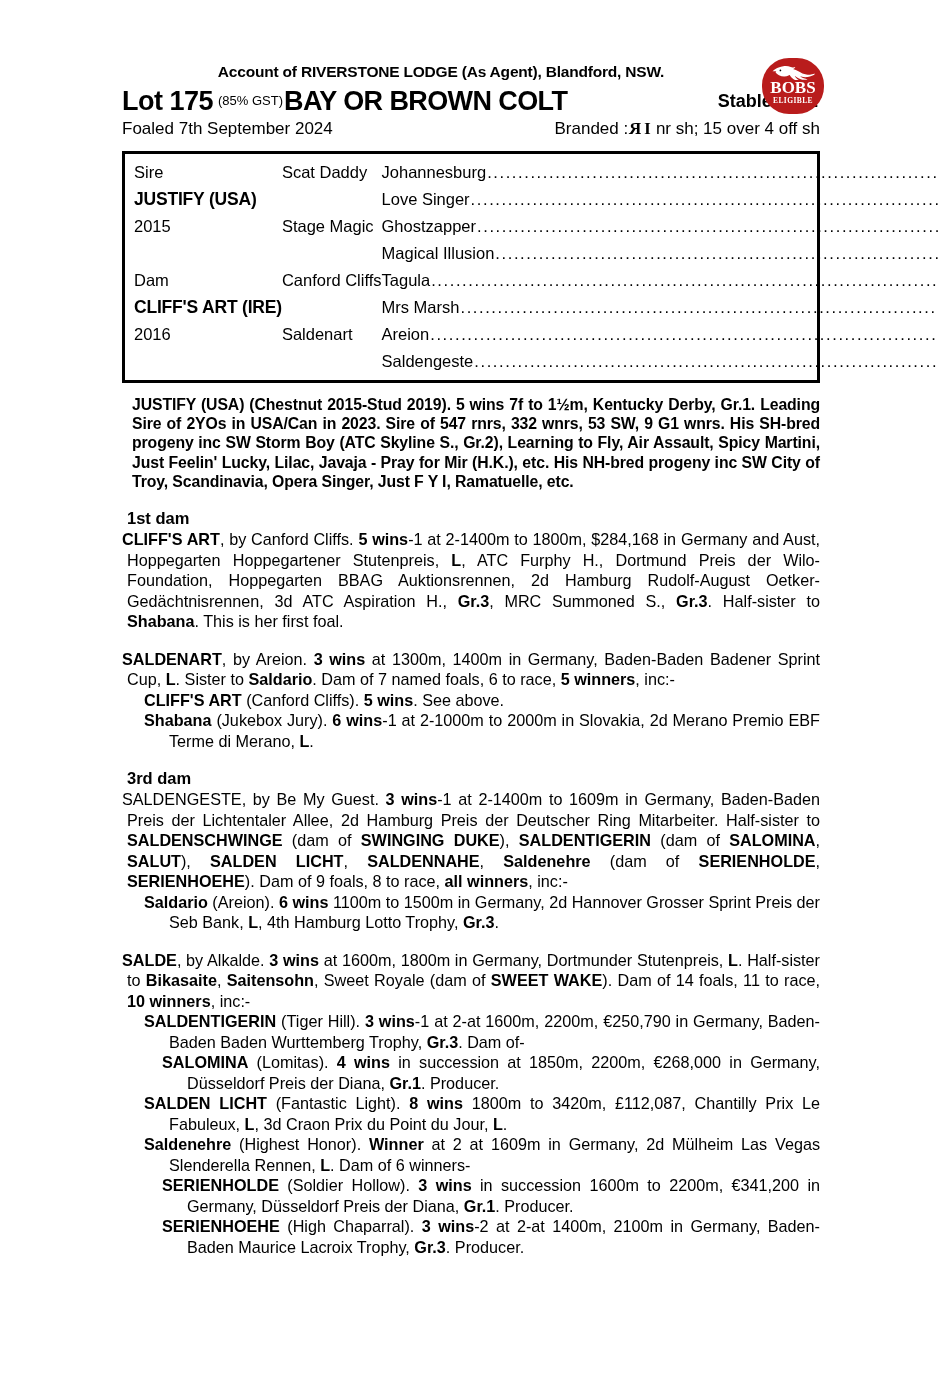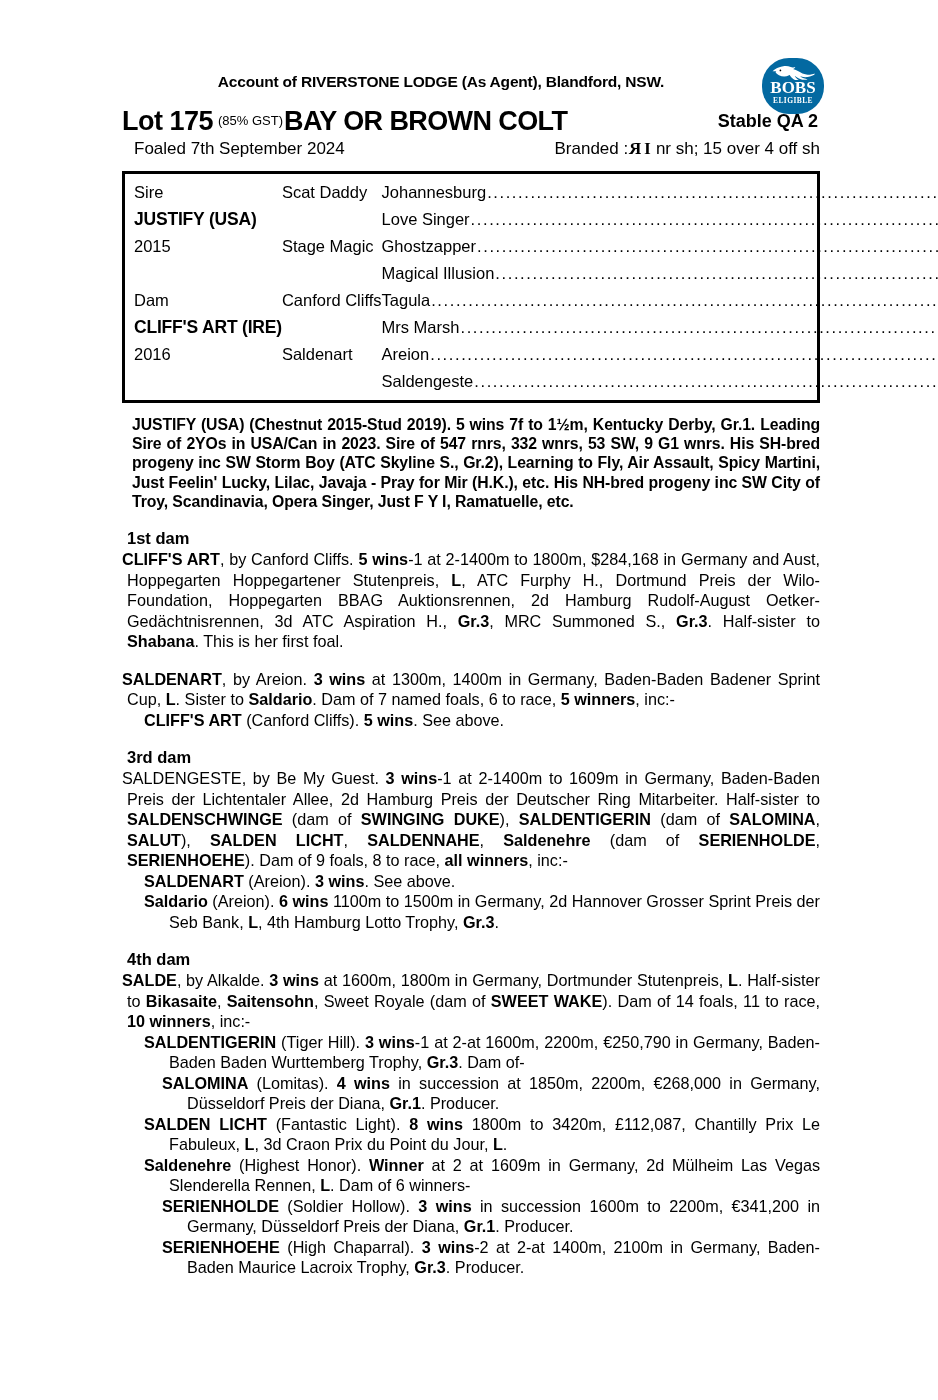--- a/index.html
+++ b/index.html
@@ -28,21 +28,21 @@
   .header-zone {
     position: relative;
     padding-top: 58px;
   }
   .bobs-logo {
     position: absolute;
     right: -4px;
     top: 58px;
     width: 62px;
     height: 56px;
-    background: #0369a1;
+    background: #b91c1c;
     color: #ffffff;
     display: flex;
     flex-direction: column;
     align-items: center;
     justify-content: flex-start;
     overflow: hidden;
     border-radius: 27px;
   }
   .bobs-logo .horse-svg {
     display: block;
@@ -63,21 +63,21 @@
     line-height: 9px;
     letter-spacing: 0.4px;
   }
 
   .account-line {
     text-align: center;
     font-weight: bold;
     font-size: 15.5px;
     letter-spacing: -0.2px;
     padding-right: 60px;
-    margin: 14px;
+    margin: 4px;
     line-height: 20px;
   }
 
   .lot-line {
     margin: 4px 0 0 0;
     display: flex;
     align-items: center;
     white-space: nowrap;
   }
   .lot-number {
@@ -99,21 +99,21 @@
   }
   .stable {
     font-weight: bold;
     font-size: 18px;
     line-height: 30px;
     margin-left: auto;
     padding-right: 2px;
   }
 
   .foaled-line {
-    margin: 1px 0 0 12px;
+    margin: 1px 0 0 0;
     display: flex;
     font-size: 17px;
     line-height: 23px;
     white-space: nowrap;
     align-items: flex-end;
   }
   .foaled-line .branded {
     margin-left: auto;
   }
   .brand-glyph {
@@ -311,29 +311,28 @@
   <p class="sire-blurb">JUSTIFY (USA) (Chestnut 2015-Stud 2019). 5 wins 7f to 1½m, Kentucky Derby, Gr.1. Leading Sire of 2YOs in USA/Can in 2023. Sire of 547 rnrs, 332 wnrs, 53 SW, 9 G1 wnrs. His SH-bred progeny inc SW Storm Boy (ATC Skyline S., Gr.2), Learning to Fly, Air Assault, Spicy Martini, Just Feelin' Lucky, Lilac, Javaja - Pray for Mir (H.K.), etc. His NH-bred progeny inc SW City of Troy, Scandinavia, Opera Singer, Just F Y I, Ramatuelle, etc.</p>
 
   <div id="dam-sections">
       <div class="dam-section">
         <div class="dam-heading">1st dam</div>
         <p class="entry lvl0"><b>CLIFF'S ART</b>, by Canford Cliffs. <b>5 wins</b>-1 at 2-1400m to 1800m, $284,168 in Germany and Aust, Hoppegarten Hoppegartener Stutenpreis, <b>L</b>, ATC Furphy H., Dortmund Preis der Wilo-Foundation, Hoppegarten BBAG Auktionsrennen, 2d Hamburg Rudolf-August Oetker-Gedächtnisrennen, 3d ATC Aspiration H., <b>Gr.3</b>, MRC Summoned S., <b>Gr.3</b>. Half-sister to <b>Shabana</b>. This is her first foal.</p>
       </div>
       <div class="dam-section">
         <p class="entry lvl0"><b>SALDENART</b>, by Areion. <b>3 wins</b> at 1300m, 1400m in Germany, Baden-Baden Badener Sprint Cup, <b>L</b>. Sister to <b>Saldario</b>. Dam of 7 named foals, 6 to race, <b>5 winners</b>, inc:-</p>
         <p class="entry lvl1"><b>CLIFF'S ART</b> (Canford Cliffs). <b>5 wins</b>. See above.</p>
+        <p class="entry lvl1"><b>Shabana</b> (Jukebox Jury). <b>6 wins</b>-1 at 2-1000m to 2000m in Slovakia, 2d Merano Premio EBF Terme di Merano, <b>L</b>.</p>
       </div>
       <div class="dam-section">
         <div class="dam-heading">3rd dam</div>
         <p class="entry lvl0">SALDENGESTE, by Be My Guest. <b>3 wins</b>-1 at 2-1400m to 1609m in Germany, Baden-Baden Preis der Lichtentaler Allee, 2d Hamburg Preis der Deutscher Ring Mitarbeiter. Half-sister to <b>SALDENSCHWINGE</b> (dam of <b>SWINGING DUKE</b>), <b>SALDENTIGERIN</b> (dam of <b>SALOMINA</b>, <b>SALUT</b>), <b>SALDEN LICHT</b>, <b>SALDENNAHE</b>, <b>Saldenehre</b> (dam of <b>SERIENHOLDE</b>, <b>SERIENHOEHE</b>). Dam of 9 foals, 8 to race, <b>all winners</b>, inc:-</p>
-        <p class="entry lvl1"><b>SALDENART</b> (Areion). <b>3 wins</b>. See above.</p>
         <p class="entry lvl1"><b>Saldario</b> (Areion). <b>6 wins</b> 1100m to 1500m in Germany, 2d Hannover Grosser Sprint Preis der Seb Bank, <b>L</b>, 4th Hamburg Lotto Trophy, <b>Gr.3</b>.</p>
       </div>
       <div class="dam-section">
-        <div class="dam-heading">4th dam</div>
         <p class="entry lvl0"><b>SALDE</b>, by Alkalde. <b>3 wins</b> at 1600m, 1800m in Germany, Dortmunder Stutenpreis, <b>L</b>. Half-sister to <b>Bikasaite</b>, <b>Saitensohn</b>, Sweet Royale (dam of <b>SWEET WAKE</b>). Dam of 14 foals, 11 to race, <b>10 winners</b>, inc:-</p>
         <p class="entry lvl1"><b>SALDENTIGERIN</b> (Tiger Hill). <b>3 wins</b>-1 at 2-at 1600m, 2200m, €250,790 in Germany, Baden-Baden Baden Wurttemberg Trophy, <b>Gr.3</b>. Dam of-</p>
         <p class="entry lvl2"><b>SALOMINA</b> (Lomitas). <b>4 wins</b> in succession at 1850m, 2200m, €268,000 in Germany, Düsseldorf Preis der Diana, <b>Gr.1</b>. Producer.</p>
         <p class="entry lvl1"><b>SALDEN LICHT</b> (Fantastic Light). <b>8 wins</b> 1800m to 3420m, £112,087, Chantilly Prix Le Fabuleux, <b>L</b>, 3d Craon Prix du Point du Jour, <b>L</b>.</p>
         <p class="entry lvl1"><b>Saldenehre</b> (Highest Honor). <b>Winner</b> at 2 at 1609m in Germany, 2d Mülheim Las Vegas Slenderella Rennen, <b>L</b>. Dam of 6 winners-</p>
         <p class="entry lvl2"><b>SERIENHOLDE</b> (Soldier Hollow). <b>3 wins</b> in succession 1600m to 2200m, €341,200 in Germany, Düsseldorf Preis der Diana, <b>Gr.1</b>. Producer.</p>
         <p class="entry lvl2"><b>SERIENHOEHE</b> (High Chaparral). <b>3 wins</b>-2 at 2-at 1400m, 2100m in Germany, Baden-Baden Maurice Lacroix Trophy, <b>Gr.3</b>. Producer.</p>
       </div>
     </div>
 

